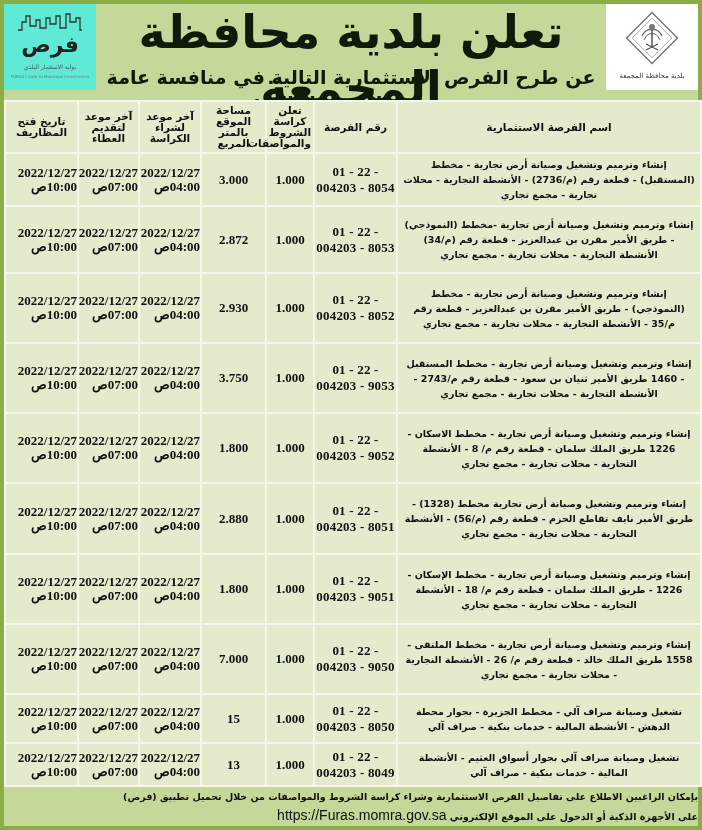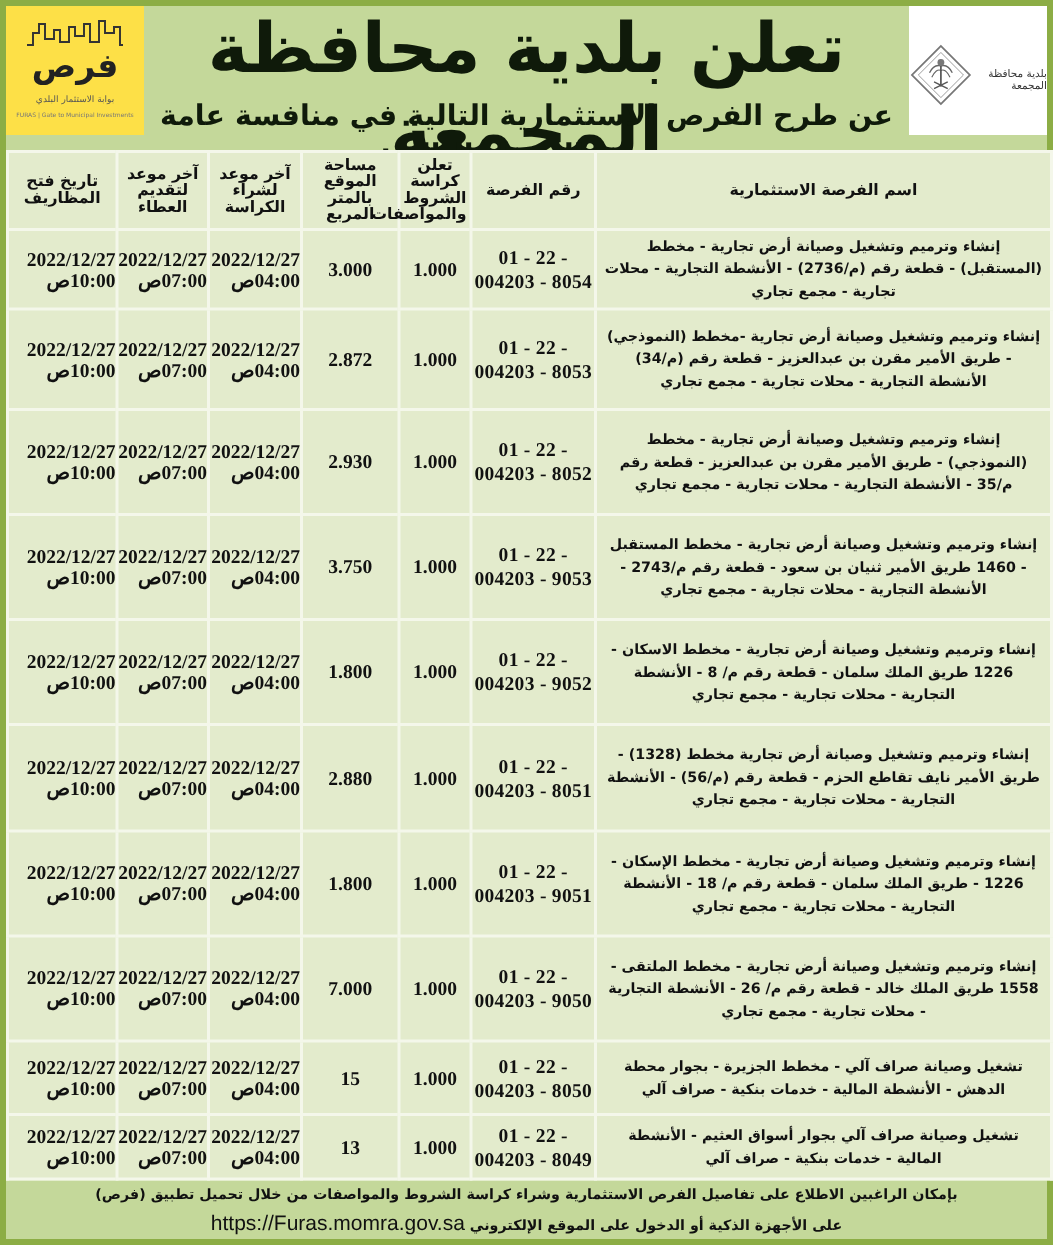--- a/index.html
+++ b/index.html
@@ -12,39 +12,39 @@
   .page {
     position: absolute; left: 0; top: 0; width: 702px; height: 830px;
     background: #c4d89a;
     border: 4px solid #8cad45;
   }
   .header {
     position: absolute; left: 0; top: 0; width: 702px; height: 100px;
   }
   .logo-furas {
     position: absolute; left: 4px; top: 4px; width: 92px; height: 86px;
-    background: #fde047;
+    background: #5eead4;
     display: flex; flex-direction: column; align-items: center; justify-content: flex-start;
     padding-top: 8px;
   }
   .logo-furas .skyline { width: 64px; height: 20px; }
   .logo-furas .furas-word {
     font-family: "DejaVu Sans", sans-serif; font-size: 22px; font-weight: bold;
     color: #222; line-height: 24px; margin-top: 1px; direction: rtl;
   }
   .logo-furas .furas-sub1 {
     font-size: 6px; color: #555; margin-top: 6px; direction: rtl;
   }
   .logo-furas .furas-sub2 {
     font-size: 4px; color: #777; margin-top: 4px;
   }
   .logo-muni {
     position: absolute; right: 4px; top: 4px; width: 92px; height: 86px;
     background: #ffffff;
-    display: flex; flex-direction: row; align-items: center;
+    display: flex; flex-direction: column; align-items: center;
     padding-top: 6px;
   }
   .logo-muni svg { width: 56px; height: 56px; }
   .logo-muni .muni-caption { font-size: 7px; color: #333; margin-top: 6px; direction: rtl; }
   .title {
     position: absolute; left: 100px; right: 100px; top: 4px; height: 56px;
     text-align: center; direction: rtl;
     font-family: "DejaVu Sans", sans-serif; font-weight: bold;
     font-size: 46px; line-height: 56px; color: #0f1a0a;
     letter-spacing: 2px;
@@ -82,21 +82,21 @@
   }
   td.num { direction: ltr; letter-spacing: 0.2px; }
   td.dt {
     font-family: "Liberation Serif", serif; font-weight: bold;
     font-size: 13px; line-height: 14px;
   }
   td.dt .d, td.dt .t { display: block; padding-left: 45px; }
   td.dt .t { direction: rtl; }
   .footer {
     position: absolute; left: 4px; right: 4px; top: 788px; height: 38px;
-    text-align: center; direction: rtl; color: #111;
+    direction: rtl; color: #111;
   }
   .footer .l1 { font-family: "DejaVu Sans", sans-serif; font-weight: bold; font-size: 9.5px; line-height: 18px; }
   .footer .l2 { font-family: "DejaVu Sans", sans-serif; font-weight: bold; font-size: 9.5px; line-height: 18px; }
   .footer .url { font-family: "Liberation Sans", sans-serif; font-weight: normal; font-size: 14px; direction: ltr; unicode-bidi: embed; }
 </style>
 </head>
 <body>
 
 <div class="page"></div>
 

